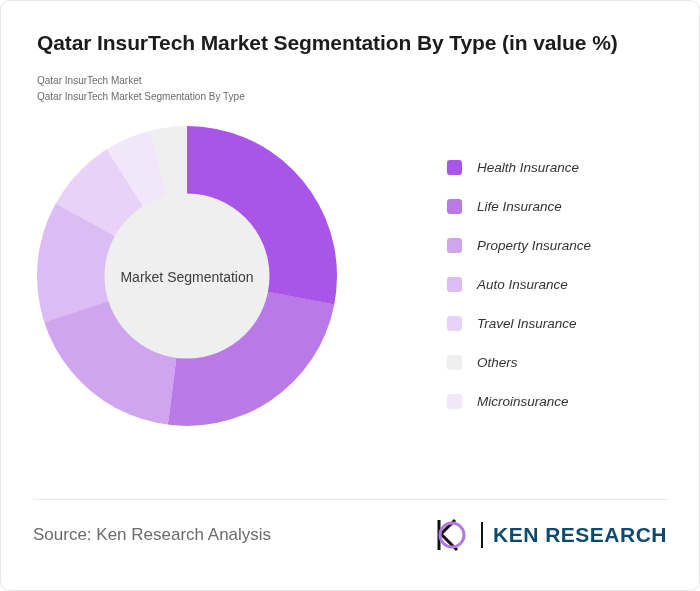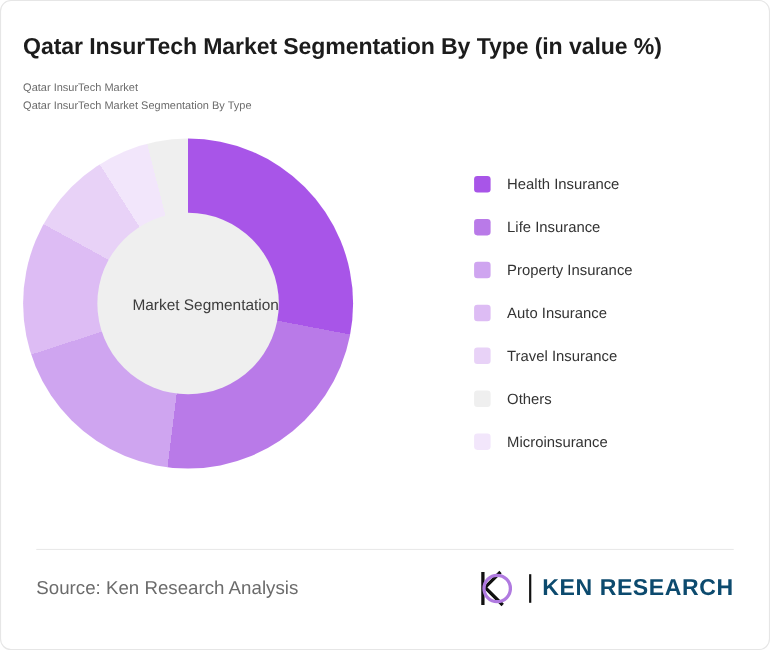--- a/index.html
+++ b/index.html
@@ -14,21 +14,21 @@
     overflow: hidden;
   }
   .card {
     position: relative;
     box-sizing: border-box;
     width: 700px;
     height: 591px;
     background: #ffffff;
     border: 1px solid #e6e6e6;
     border-radius: 10px;
-    padding: 28px 32px 0 20px;
+    padding: 28px 32px 0 36px;
   }
   .title {
     font-size: 21px;
     font-weight: bold;
     color: #1c1c1c;
     line-height: 1.35;
     letter-spacing: -0.1px;
     margin: 0 0 16px 0;
     max-width: 600px;
   }
@@ -62,21 +62,21 @@
     position: absolute;
     left: 50%;
     top: 50%;
     transform: translate(-50%, -50%);
     width: 165px;
     height: 165px;
     border-radius: 50%;
     background: #efefef;
     display: flex;
     align-items: center;
-    justify-content: flex-end;
+    justify-content: center;
   }
   .donut-center-label {
     font-size: 14px;
     color: #3d3d3d;
     text-align: center;
     font-family: "Liberation Sans", sans-serif;
   }
   .legend {
     margin-left: 110px;
     margin-top: 22px;
@@ -92,20 +92,21 @@
     width: 15px;
     height: 15px;
     border-radius: 3px;
     flex: 0 0 auto;
   }
   .legend-label {
     margin-left: 15px;
     font-size: 13.5px;
     color: #333333;
     white-space: nowrap;
+    font-style: italic;
   }
   .footer {
     position: absolute;
     left: 32px;
     right: 32px;
     bottom: 38px;
     border-top: 1px solid #e9e9e9;
     padding-top: 18px;
     display: flex;
     align-items: center;

